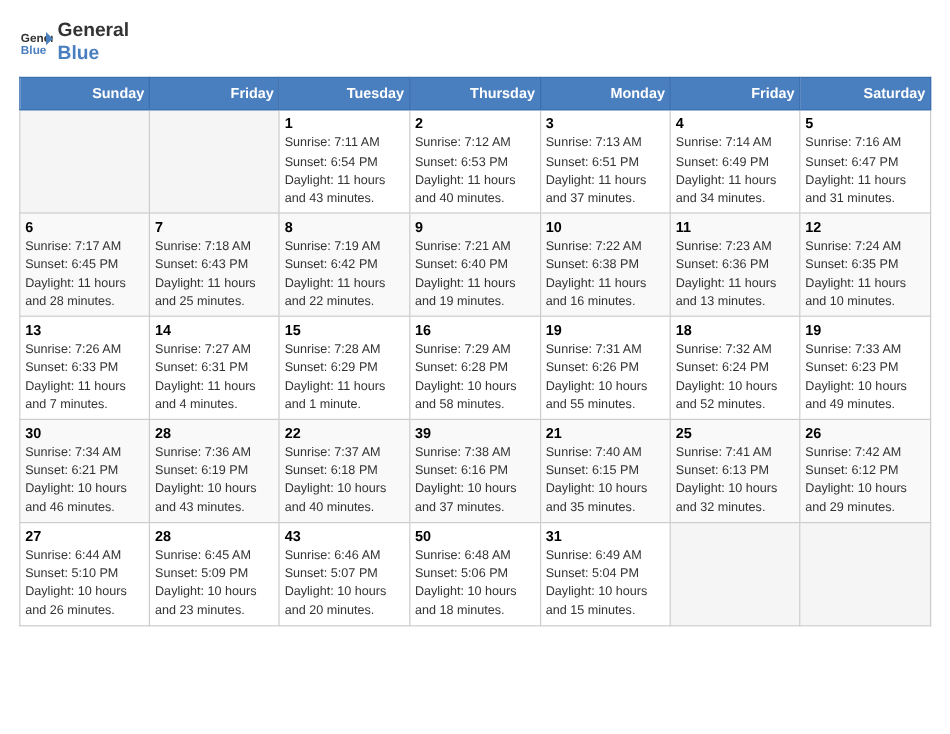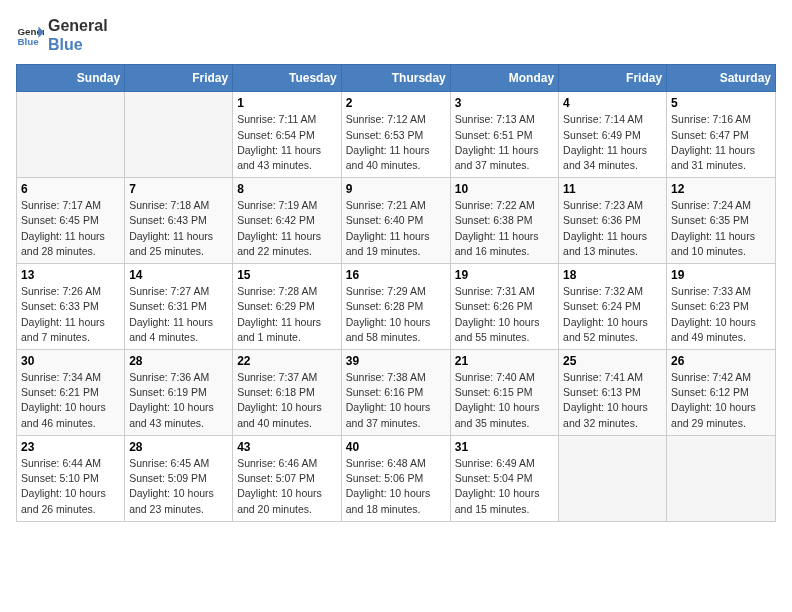--- a/index.html
+++ b/index.html
@@ -220,33 +220,33 @@
           <span class="day-num">25</span>
           <div class="day-info">Sunrise: 7:41 AM<br>Sunset: 6:13 PM<br>Daylight: 10 hours and 32 minutes.</div>
         </td>
         <td>
           <span class="day-num">26</span>
           <div class="day-info">Sunrise: 7:42 AM<br>Sunset: 6:12 PM<br>Daylight: 10 hours and 29 minutes.</div>
         </td>
       </tr>
       <tr>
         <td>
-          <span class="day-num">23</span>
+          <span class="day-num">27</span>
           <div class="day-info">Sunrise: 6:44 AM<br>Sunset: 5:10 PM<br>Daylight: 10 hours and 26 minutes.</div>
         </td>
         <td>
           <span class="day-num">28</span>
           <div class="day-info">Sunrise: 6:45 AM<br>Sunset: 5:09 PM<br>Daylight: 10 hours and 23 minutes.</div>
         </td>
         <td>
           <span class="day-num">43</span>
           <div class="day-info">Sunrise: 6:46 AM<br>Sunset: 5:07 PM<br>Daylight: 10 hours and 20 minutes.</div>
         </td>
         <td>
-          <span class="day-num">40</span>
+          <span class="day-num">50</span>
           <div class="day-info">Sunrise: 6:48 AM<br>Sunset: 5:06 PM<br>Daylight: 10 hours and 18 minutes.</div>
         </td>
         <td>
           <span class="day-num">31</span>
           <div class="day-info">Sunrise: 6:49 AM<br>Sunset: 5:04 PM<br>Daylight: 10 hours and 15 minutes.</div>
         </td>
         <td class="empty"></td>
         <td class="empty"></td>
       </tr>
     </tbody>

